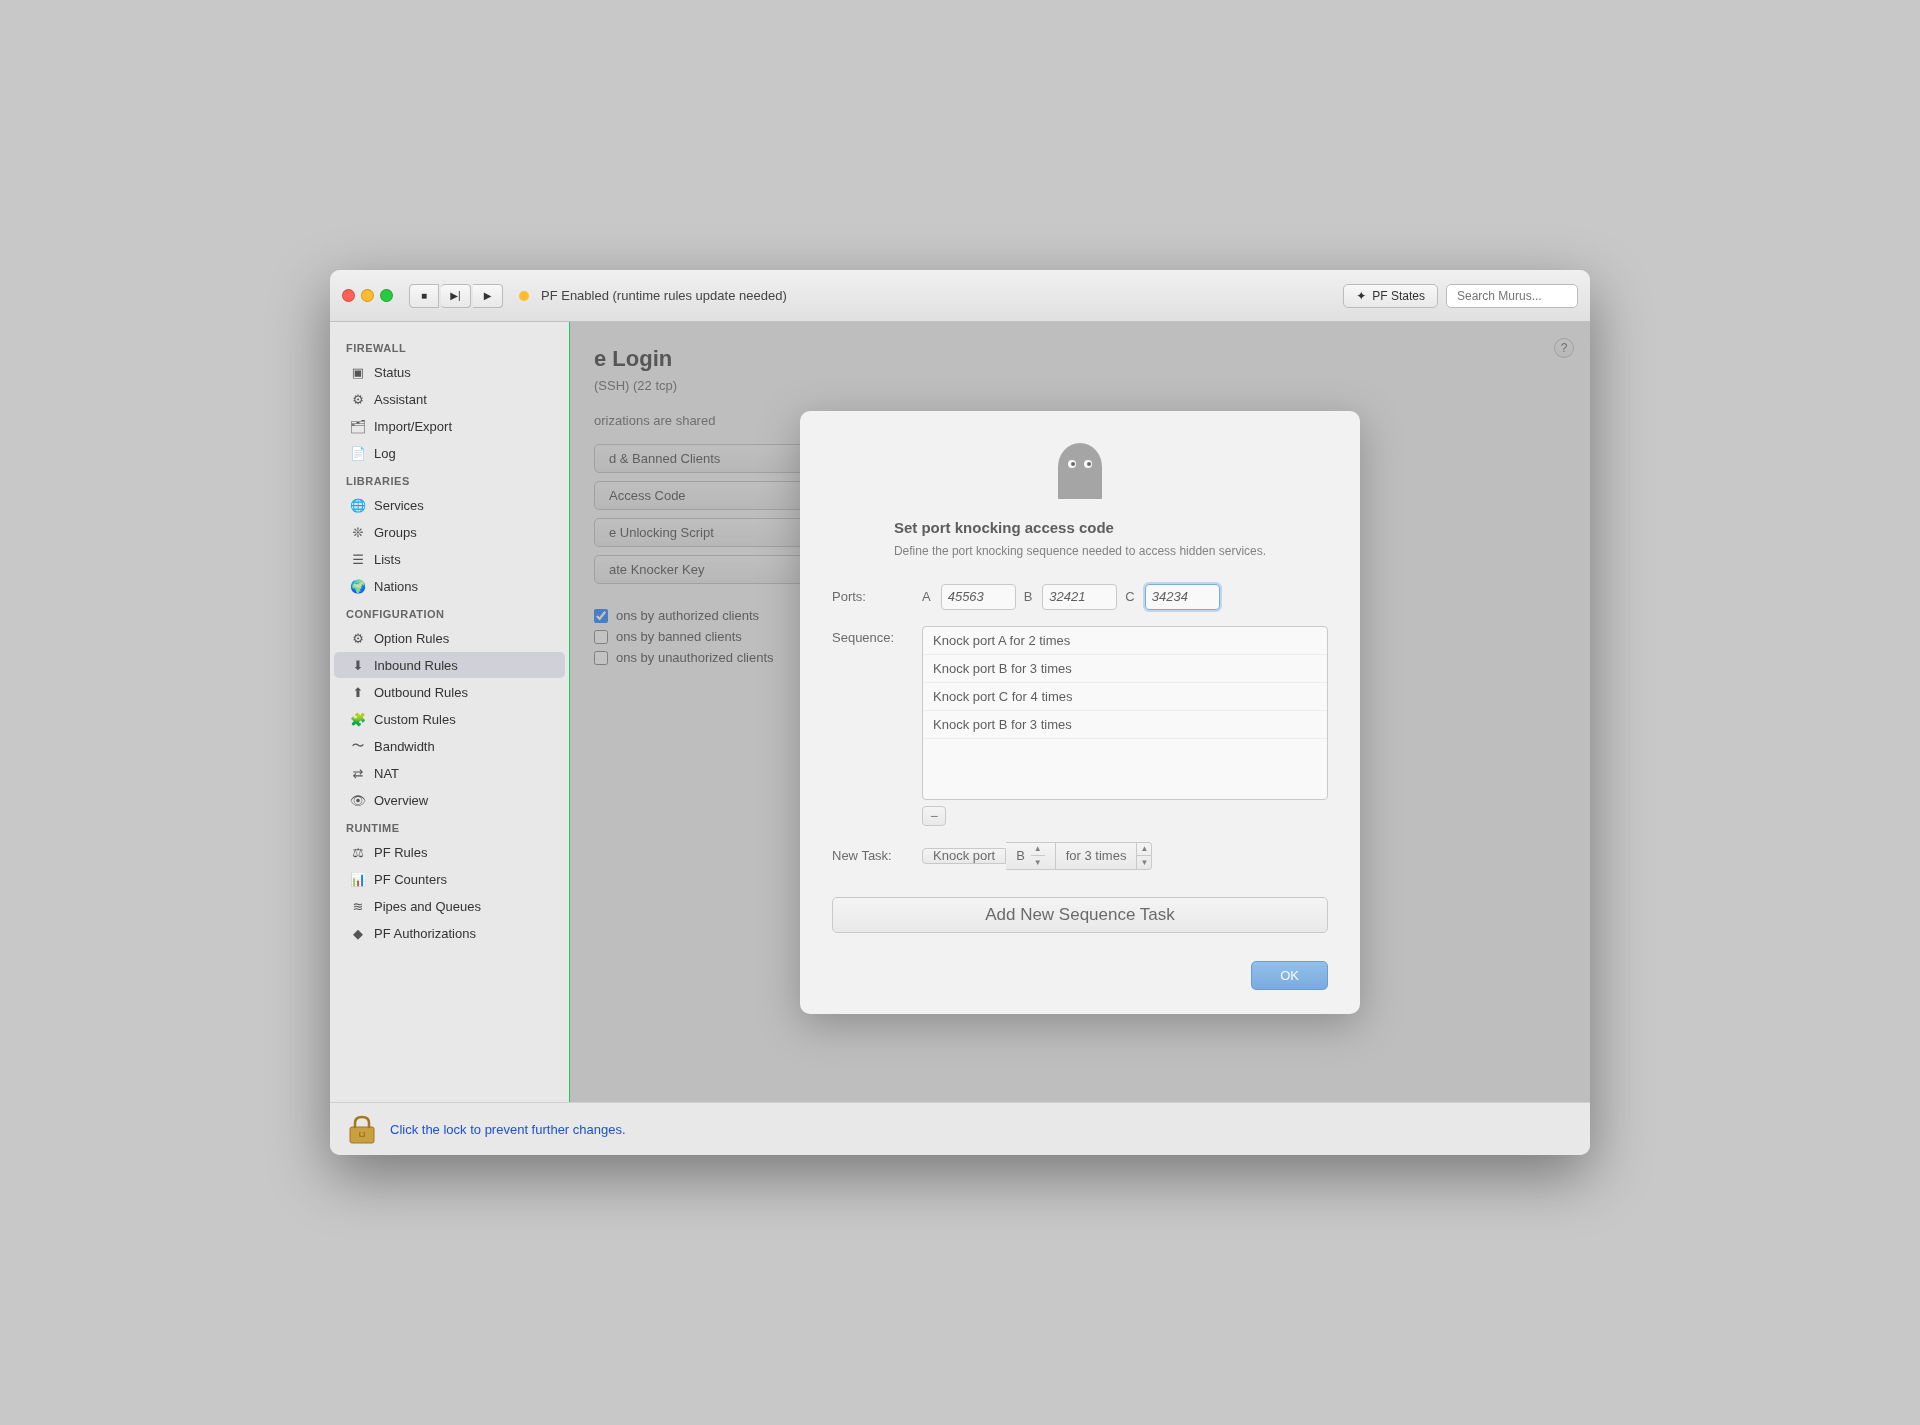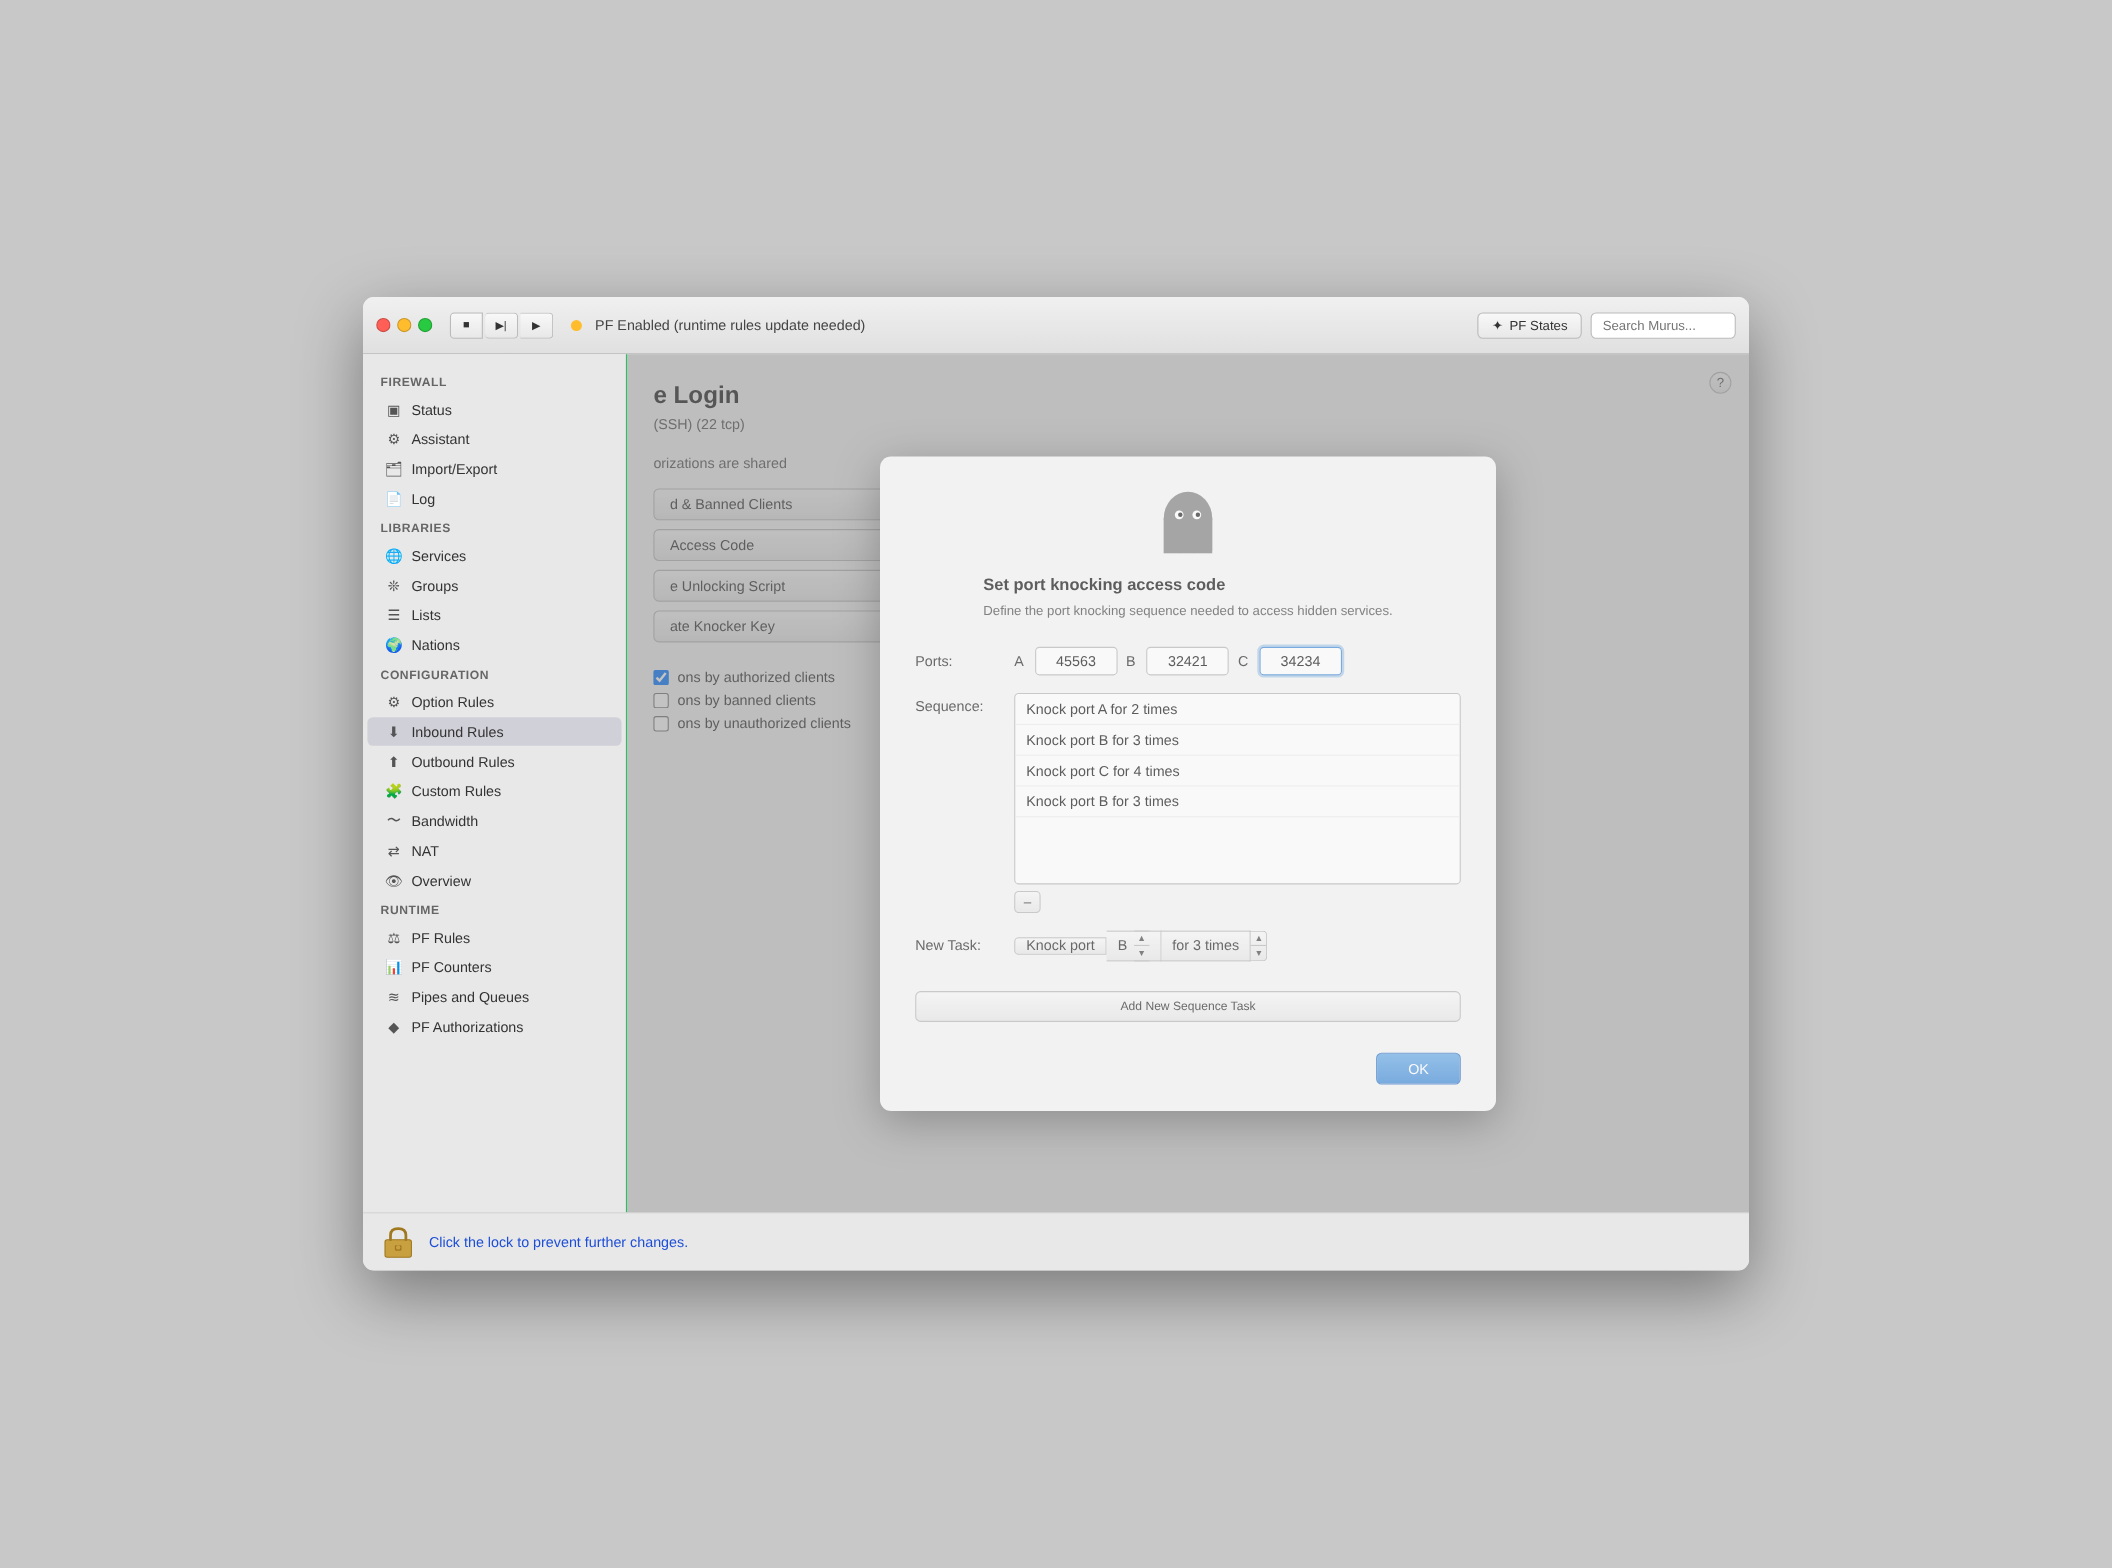--- a/index.html
+++ b/index.html
@@ -320,21 +320,21 @@
 
     .port-input {
       width: 75px;
       height: 26px;
       border: 1px solid #bbb;
       border-radius: 4px;
       background: #fff;
       padding: 0 6px;
       font-size: 13px;
       color: #222;
-      text-align: center;
+      font-style: italic;
     }
 
     .port-input.active {
       border-color: #4a90d9;
       outline: 2px solid rgba(74, 144, 217, 0.4);
     }
 
     .sequence-section {
       display: flex;
       align-items: flex-start;
@@ -489,21 +489,21 @@
       background: linear-gradient(to bottom, #f8f8f8, #e8e8e8);
     }
 
     .add-btn {
       display: block;
       width: 100%;
       padding: 7px;
       background: linear-gradient(to bottom, #f8f8f8, #e8e8e8);
       border: 1px solid #bbb;
       border-radius: 5px;
-      font-size: 11px;
+      font-size: 17px;
       color: #333;
       cursor: pointer;
       text-align: center;
       margin-bottom: 20px;
     }
 
     .modal-footer {
       display: flex;
       justify-content: flex-end;
       padding-top: 8px;

